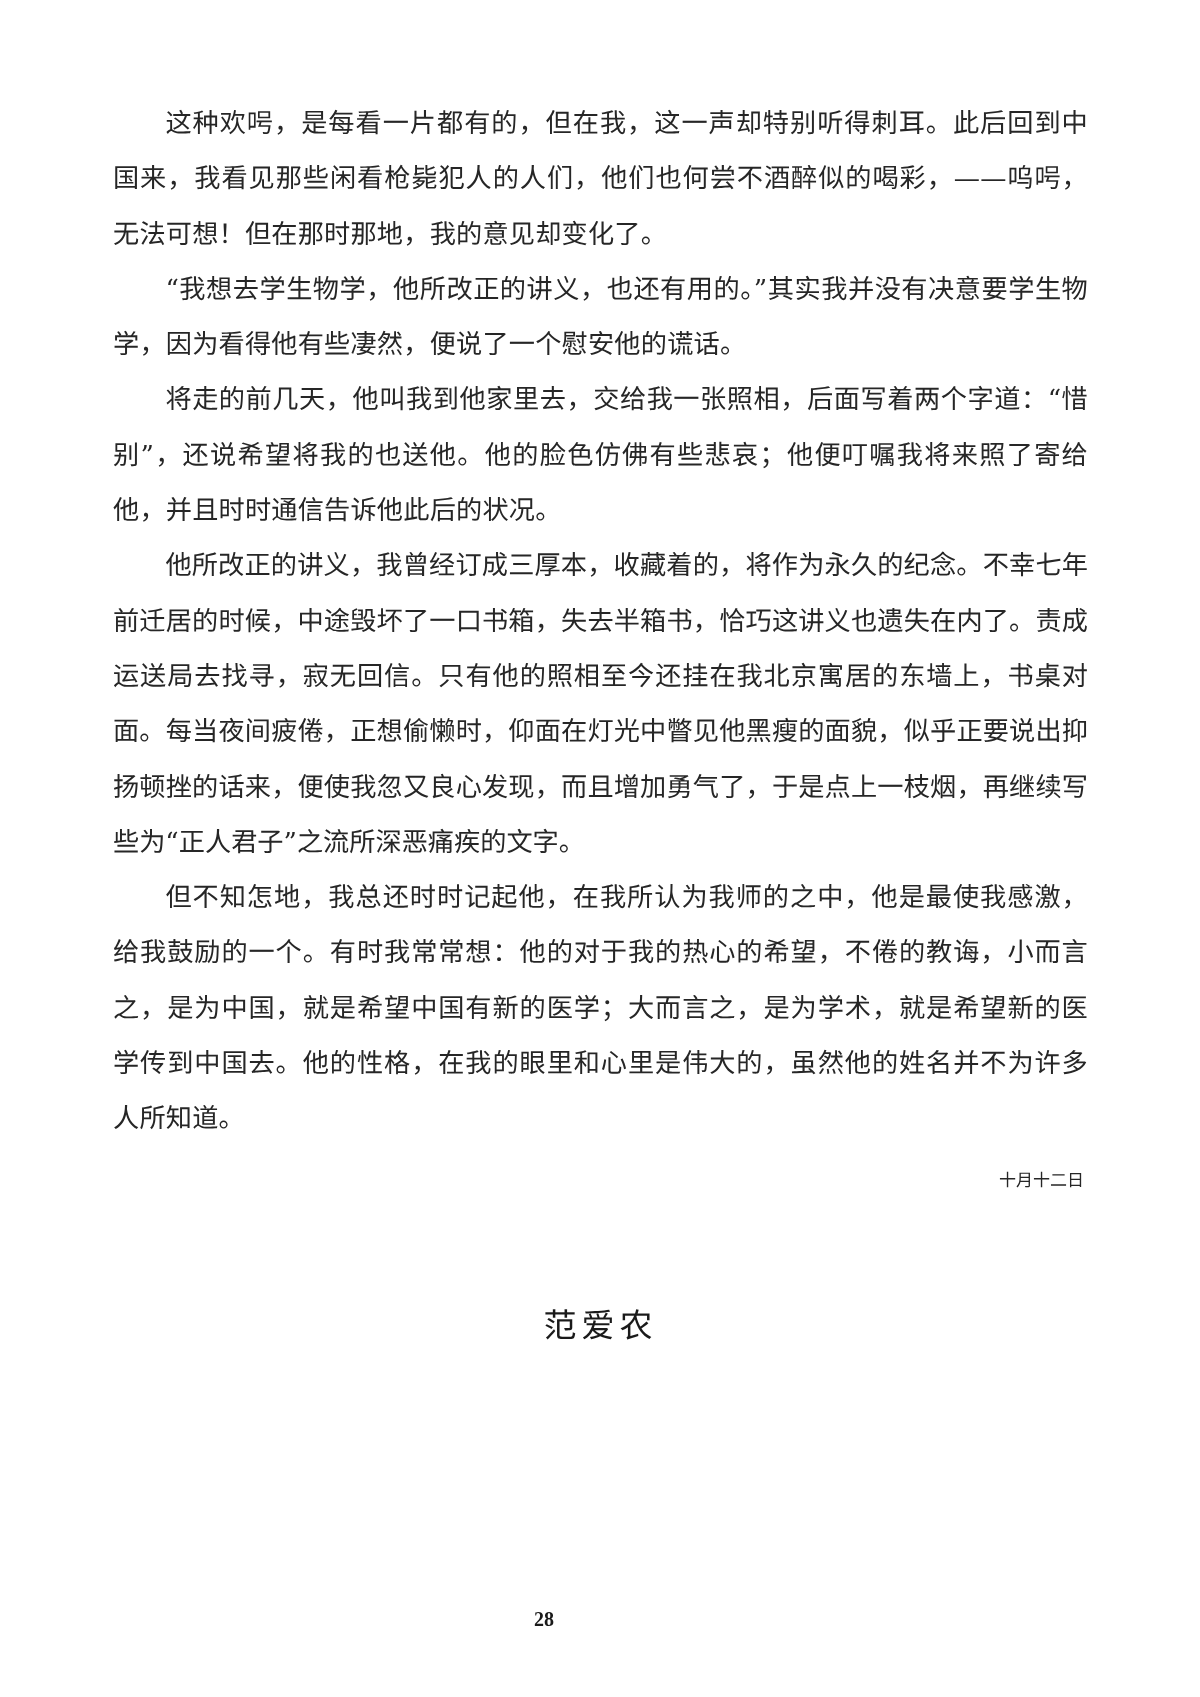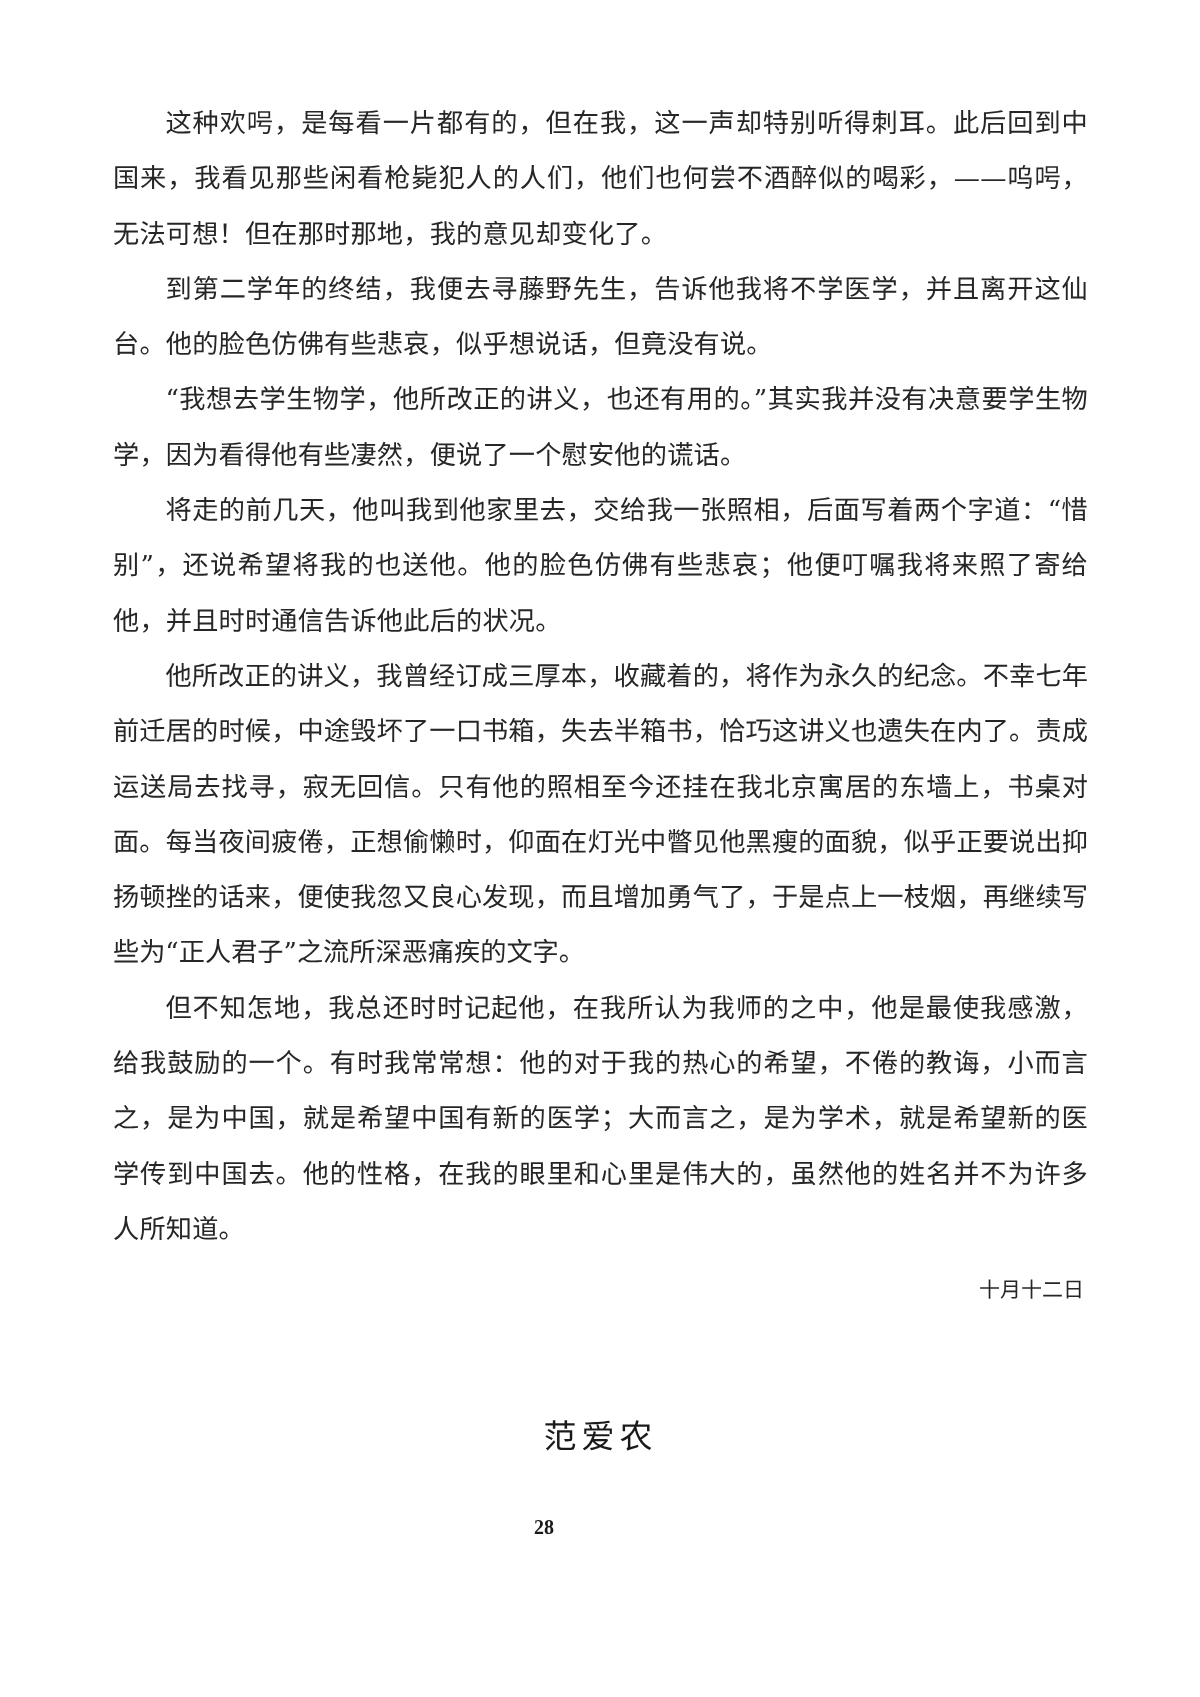--- a/index.html
+++ b/index.html
@@ -36,21 +36,21 @@
     letter-spacing: 0.2px;
     word-break: break-all;
     color: #262626;
   }
   p.para.tight {
     letter-spacing: 0px;
   }
   
   p.dateline {
     margin: 6px 0 0 0;
-    font-size: 21px;
+    font-size: 17px;
     line-height: 55.3px;
     text-align: right;
     text-indent: 0;
     padding-right: 4px;
     color: #262626;
   }
   
   h2.section-title {
     margin: 54px 0 10px 0;
     font-size: 33px;
@@ -58,39 +58,38 @@
     font-weight: normal;
     text-align: center;
     letter-spacing: 5px;
     color: #1a1a1a;
   }
   .gap-after-date { height: 36px; }
   
   .folio {
     position: absolute;
     left: 0;
-    top: 1516px;
+    top: 1608px;
     width: 1088px;
     text-align: center;
     font-size: 20px;
     font-weight: bold;
     font-family: "Liberation Serif", "DejaVu Serif", serif;
     color: #1a1a1a;
   }
 </style>
 </head>
 <body>
 
 <div class="page">
 
   <div class="content">
 
     <div>
       <p class="para">这种欢呺，是每看一片都有的，但在我，这一声却特别听得刺耳。此后回到中国来，我看见那些闲看枪毙犯人的人们，他们也何尝不酒醉似的喝彩，——呜呺，无法可想！但在那时那地，我的意见却变化了。</p>
-      <p class="para">到第二学年的终结，我便去寻藤野先生，告诉他我将不学医学，并且离开这仙台。他的脸色仿佛有些悲哀，似乎想说话，但竟没有说。</p>
       <p class="para">“我想去学生物学，他所改正的讲义，也还有用的。”其实我并没有决意要学生物学，因为看得他有些凄然，便说了一个慰安他的谎话。</p>
       <p class="para">将走的前几天，他叫我到他家里去，交给我一张照相，后面写着两个字道：“惜别”，还说希望将我的也送他。他的脸色仿佛有些悲哀；他便叮嘱我将来照了寄给他，并且时时通信告诉他此后的状况。</p>
       <p class="para tight">他所改正的讲义，我曾经订成三厚本，收藏着的，将作为永久的纪念。不幸七年前迁居的时候，中途毁坏了一口书箱，失去半箱书，恰巧这讲义也遗失在内了。责成运送局去找寻，寂无回信。只有他的照相至今还挂在我北京寓居的东墙上，书桌对面。每当夜间疲倦，正想偷懒时，仰面在灯光中瞥见他黑瘦的面貌，似乎正要说出抑扬顿挫的话来，便使我忽又良心发现，而且增加勇气了，于是点上一枝烟，再继续写些为“正人君子”之流所深恶痛疾的文字。</p>
       <p class="para">但不知怎地，我总还时时记起他，在我所认为我师的之中，他是最使我感激，给我鼓励的一个。有时我常常想：他的对于我的热心的希望，不倦的教诲，小而言之，是为中国，就是希望中国有新的医学；大而言之，是为学术，就是希望新的医学传到中国去。他的性格，在我的眼里和心里是伟大的，虽然他的姓名并不为许多人所知道。</p>
       <p class="dateline">十月十二日</p>
     </div>
 
     <div class="gap-after-date"></div>
 
     <h2 class="section-title">范爱农</h2>

